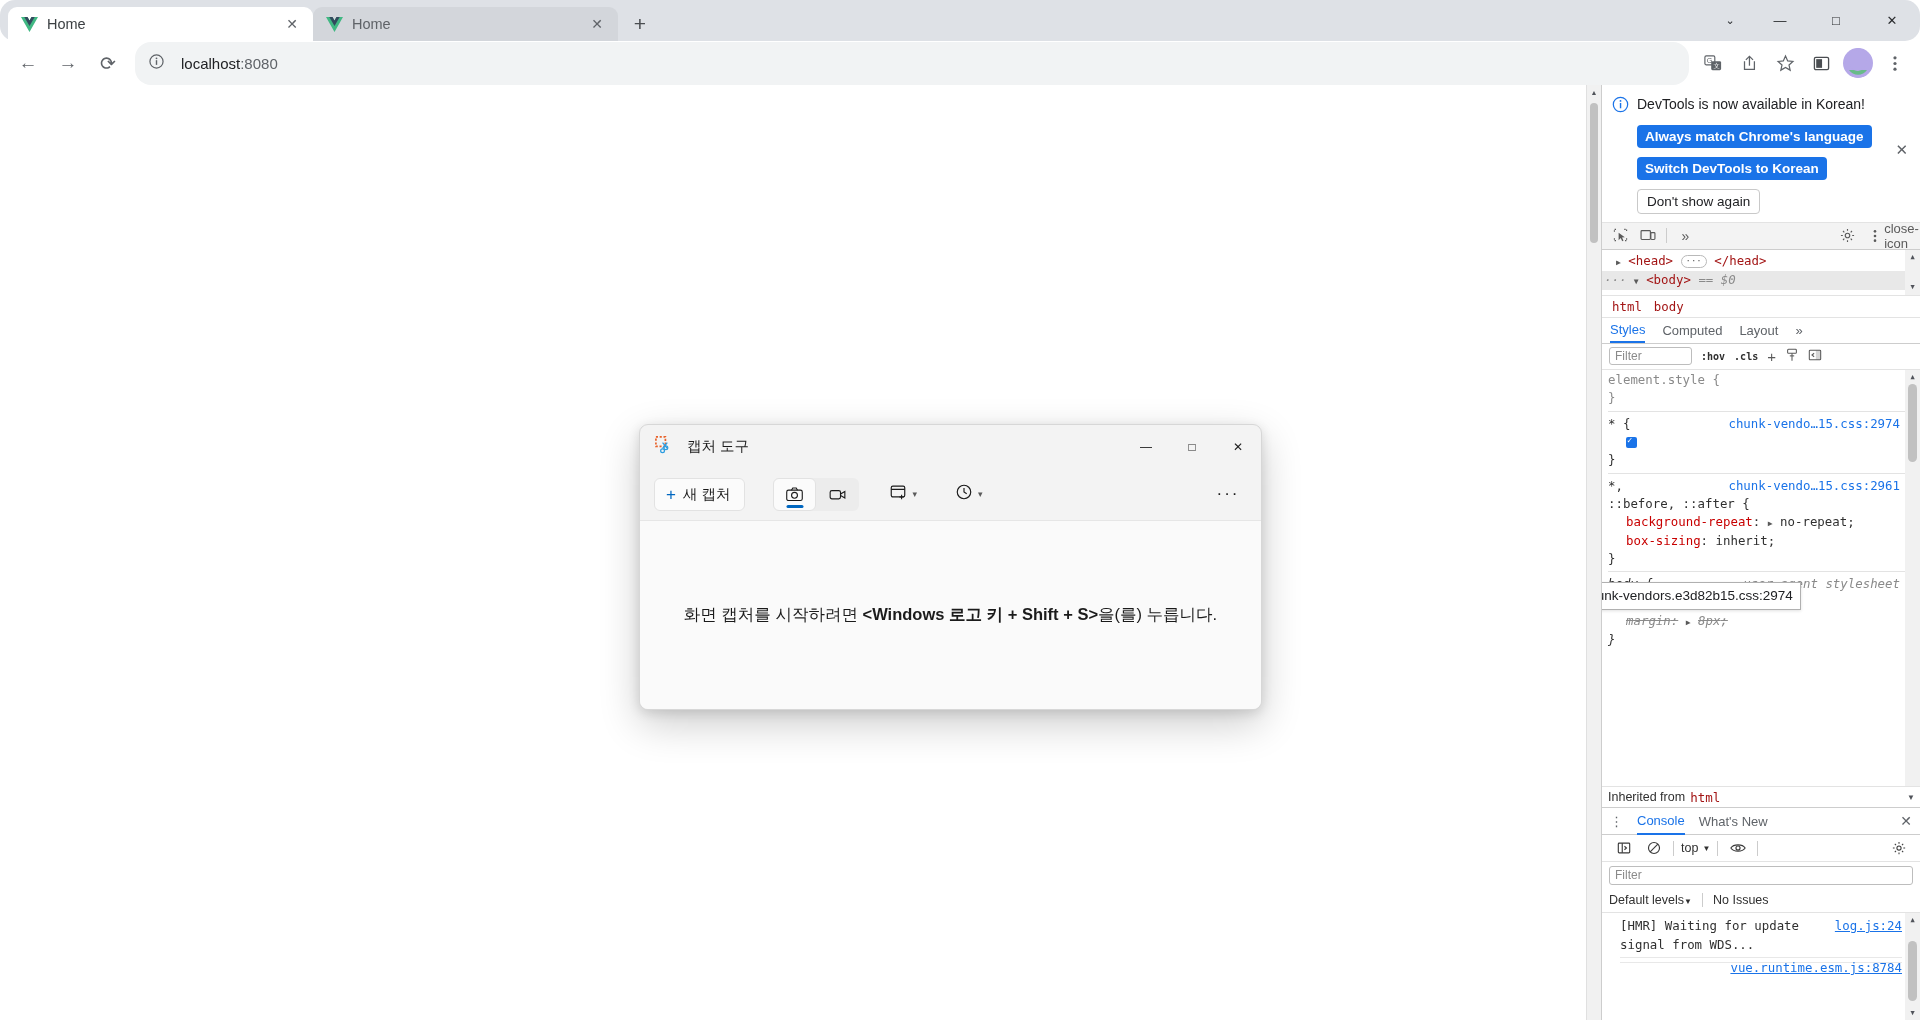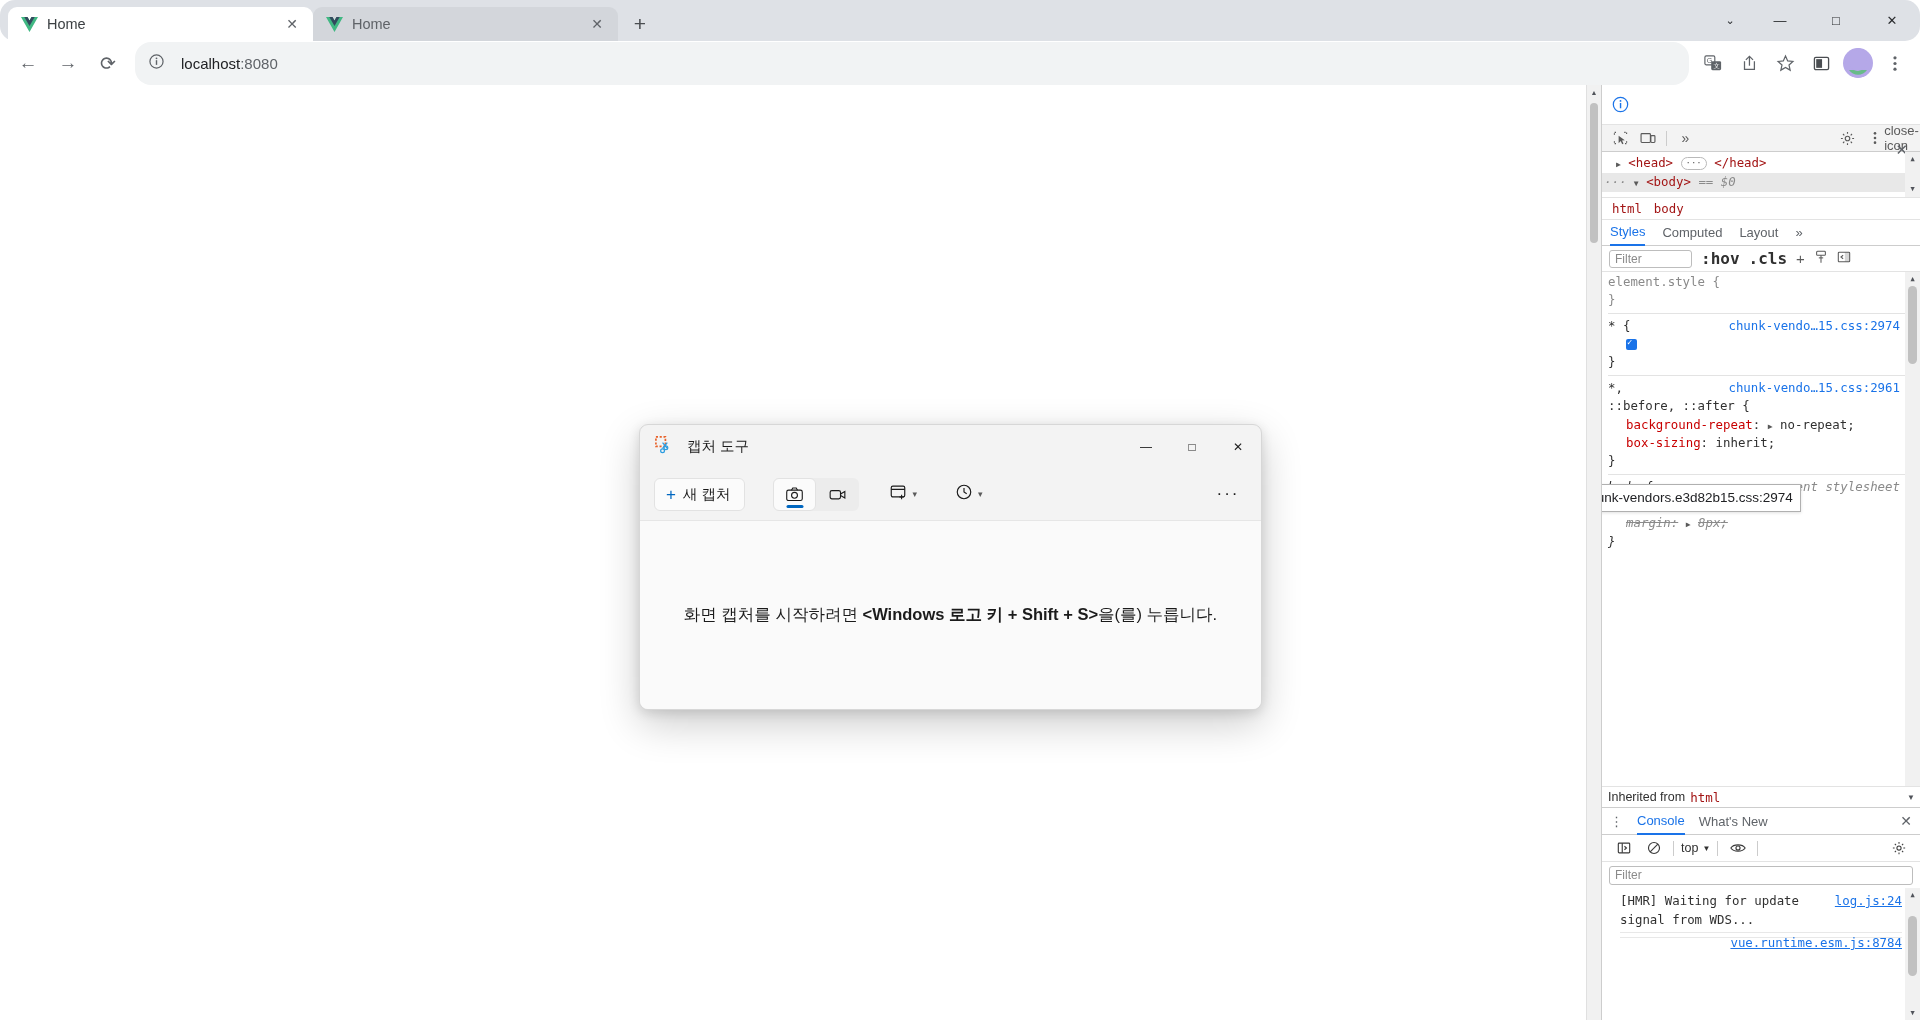--- a/index.html
+++ b/index.html
@@ -265,21 +265,21 @@
 
   .styles-filter {
     height: 26px; display: flex; align-items: center;
     padding: 0 7px; gap: 9px; border-bottom: 1px solid #e3e3e3;
   }
   .filter-in {
     width: 83px; height: 18px; border: 1px solid #bdbdbd;
     border-radius: 3px; font-size: 12px; color: #8a8a8a;
     display: flex; align-items: center; padding: 0 5px;
   }
-  .mono-lbl { font-family: "DejaVu Sans Mono", monospace; font-size: 16px; font-weight: bold; color: #303030; }
+  .mono-lbl { font-family: "DejaVu Sans Mono", monospace; font-size: 10px; font-weight: bold; color: #303030; }
 
   .styles-pane {
     flex: 1; overflow: hidden; position: relative;
     font-family: "DejaVu Sans Mono", monospace;
     font-size: 12.4px; line-height: 1.48;
     padding-left: 6px; min-height: 0;
   }
   .rule { padding: 1px 0; }
   .rule-head { display: flex; }
   .sel-txt { color: #303030; }
@@ -558,20 +558,26 @@
     <div class="devtools">
 
       <div class="dt-notice">
         <span class="info-ic">
           <svg width="17" height="17" viewBox="0 0 18 18">
             <circle cx="9" cy="9" r="7.6" fill="none" stroke="#1a73e8" stroke-width="1.3"></circle>
             <circle cx="9" cy="5.2" r="1" fill="#1a73e8"></circle>
             <rect x="8.3" y="7.4" width="1.5" height="5.6" fill="#1a73e8"></rect>
           </svg>
         </span>
+        <div class="notice-body">
+          <div class="notice-text">DevTools is now available in Korean!</div>
+          <div class="btn-blue">Always match Chrome's language</div>
+          <div class="btn-blue">Switch DevTools to Korean</div>
+          <div class="btn-plain">Don't show again</div>
+        </div>
         <span class="notice-close">✕</span>
       </div>
 
       <div class="dt-toolbar">
         <div class="dt-ic">
           <svg width="15" height="15" viewBox="0 0 16 16" fill="none" stroke="#5a5a5a" stroke-width="1.2">
             <path d="M1.5 4 L1.5 1.5 L4 1.5 M12 1.5 L14.5 1.5 L14.5 4 M14.5 11 L14.5 13.5 L12 13.5" stroke-dasharray="1.5 1.2"></path>
             <path d="M1.5 11 L1.5 13.5 L4 13.5" stroke-dasharray="1.5 1.2"></path>
             <path d="M6 5 L6 13 L8.2 10.6 L9.8 14 L11.2 13.3 L9.6 10.1 L12.6 9.8 Z" fill="#5a5a5a" stroke="none"></path>
           </svg>
@@ -759,20 +765,25 @@
               <circle cx="8" cy="8" r="2.4"></circle>
               <path d="M8 1 L8 3 M8 13 L8 15 M1 8 L3 8 M13 8 L15 8 M3.2 3.2 L4.6 4.6 M11.4 11.4 L12.8 12.8 M12.8 3.2 L11.4 4.6 M4.6 11.4 L3.2 12.8"></path>
             </svg>
           </span>
         </div>
 
         <div class="console-filter">
           <div class="cf-in">Filter</div>
         </div>
 
+        <div class="console-levels">
+          <span><span>Default levels</span><span style="font-size:8px;">▼</span></span>
+          <span class="cl-sep"></span>
+          <span>No Issues</span>
+        </div>
 
         <div class="console-msgs">
           <div class="cmsg">
             <span class="lnk">log.js:24</span>
             <span>[HMR] Waiting for update signal from WDS...</span>
           </div>
           <div class="cmsg">
             <span class="lnk">vue.runtime.esm.js:8784</span>
           </div>
           <div class="c-scroll">

